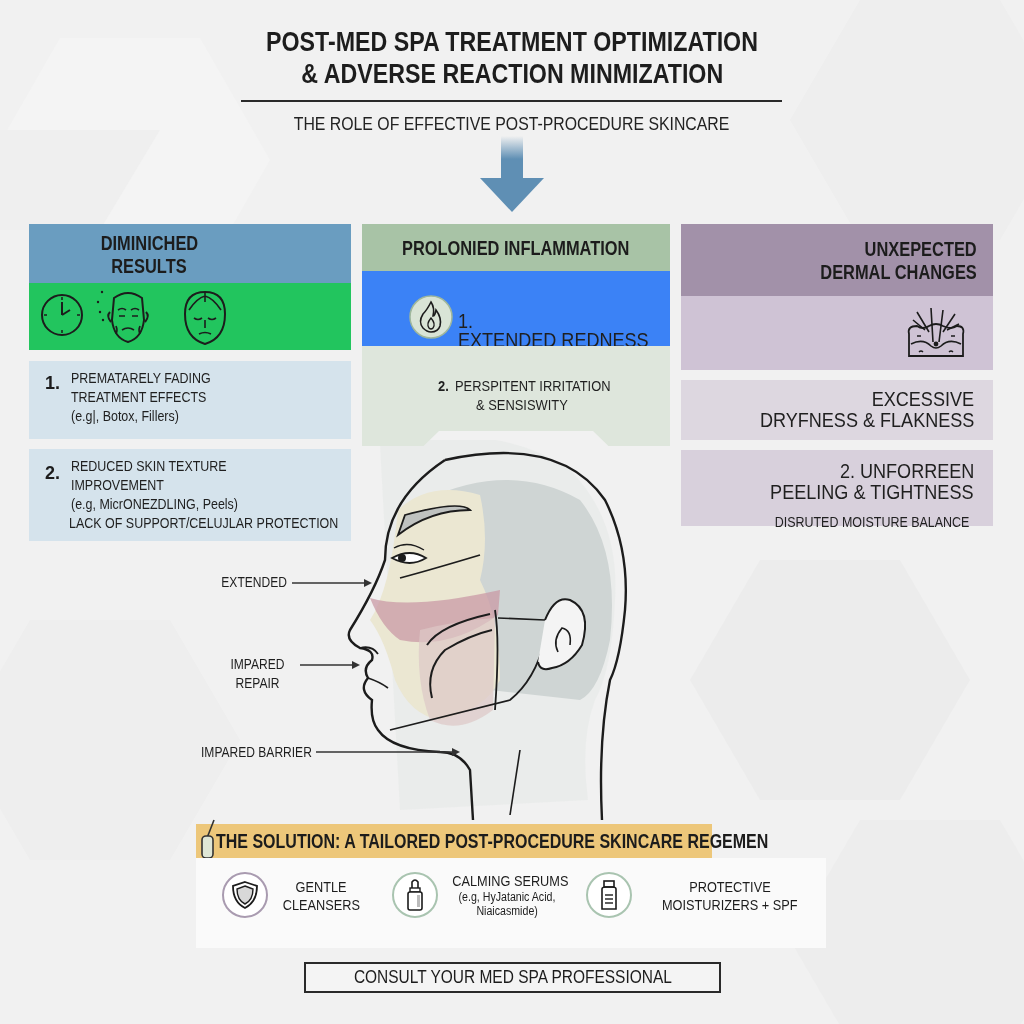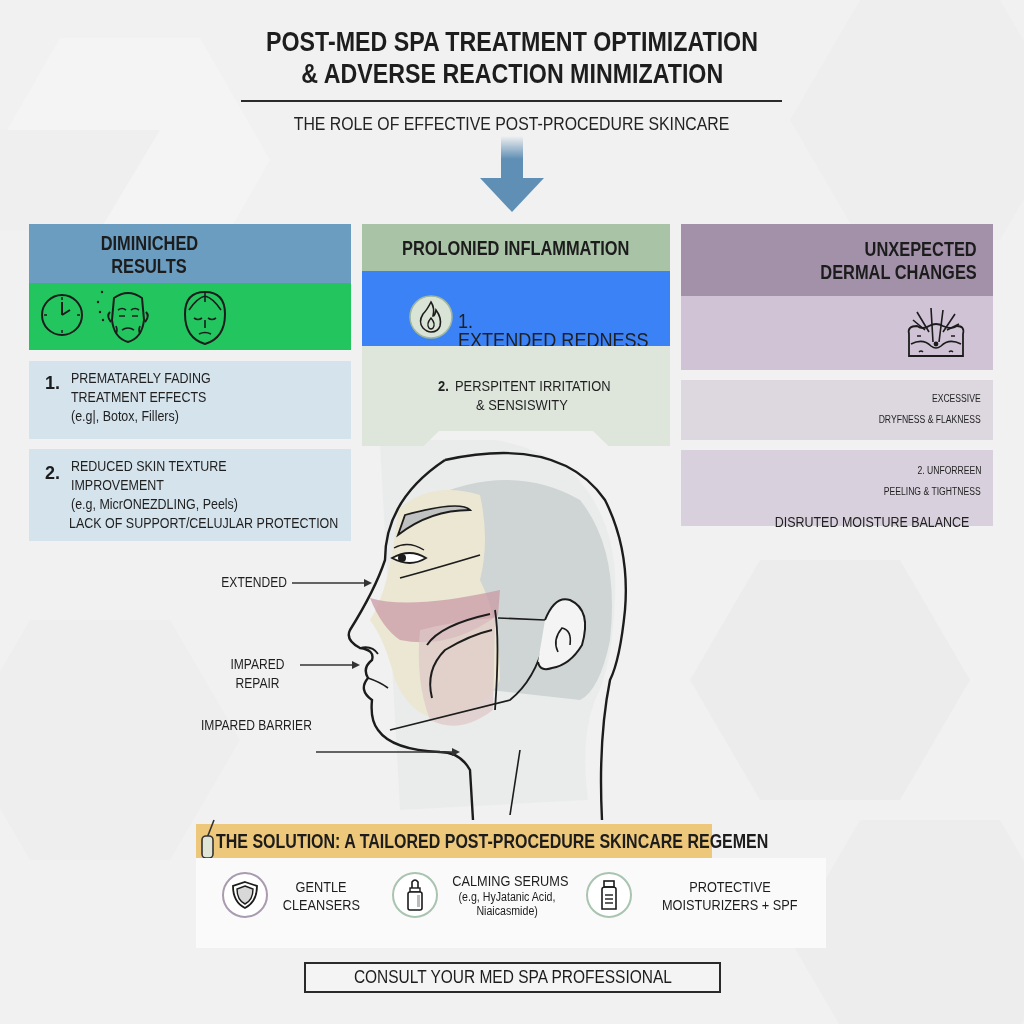--- a/index.html
+++ b/index.html
@@ -58,21 +58,21 @@
   }
 
   
   .purple-top { left: 681px; top: 224px; width: 312px; height: 146px; background: #cfc3d5; }
   .purple-top .bar { position: absolute; left: 0; top: 0; width: 100%; height: 72px; background: #a291a9; }
   .purple-top .hdr { right: 16px; top: 14px; text-align: right; }
   .purple-top .hdr span { transform-origin: right; }
   .purple-box { background: #ddd7e0; }
   .purple-1 { left: 681px; top: 380px; width: 312px; height: 60px; }
   .purple-2 { left: 681px; top: 450px; width: 312px; height: 76px; background: #d8d0dc; }
-  .rtext { position: absolute; right: 12px; font-size: 10px; line-height: 21px; text-align: right; color: #1f1f1f; }
+  .rtext { position: absolute; right: 19px; font-size: 21px; line-height: 21px; text-align: right; color: #1f1f1f; }
   .rtext span { display: inline-block; transform: scaleX(0.86); transform-origin: right; white-space: nowrap; }
 
   
   .lbl { position: absolute; font-size: 14px; line-height: 19px; color: #1e1e1e; z-index: 3; text-align: center; }
   .lbl span { display: inline-block; transform: scaleX(0.86); white-space: nowrap; }
   .head { position: absolute; left: 330px; top: 440px; z-index: 1; }
 
   
   .sol-bar {
     position: absolute; left: 196px; top: 824px; width: 516px; height: 34px;
@@ -271,21 +271,21 @@
 
 <div class="lbl" style="left:226px;top:655px">
   <div><span>IMPARED</span></div>
   <div><span>REPAIR</span></div>
 </div>
 <svg style="position:absolute;left:300px;top:659px;z-index:3" width="60" height="12">
     <line x1="0" y1="6" x2="52" y2="6" stroke="#333" stroke-width="1.5"></line>
     <polygon points="52,2 60,6 52,10" fill="#333"></polygon>
   </svg>
 
-<div class="lbl" style="left:192px;top:716px"><span>IMPARED BARRIER</span></div>
+<div class="lbl" style="left:192px;top:743px"><span>IMPARED BARRIER</span></div>
 <svg style="position:absolute;left:316px;top:746px;z-index:3" width="144" height="12">
     <line x1="0" y1="6" x2="136" y2="6" stroke="#333" stroke-width="1.5"></line>
     <polygon points="136,2 144,6 136,10" fill="#333"></polygon>
   </svg>
 
 <div class="sol-bar">
   <svg style="position:absolute;left:2px;top:-6px" width="20" height="44" viewBox="0 0 20 44">
     <line x1="16" y1="2" x2="9" y2="20" stroke="#333" stroke-width="1.6"></line>
     <rect x="4" y="18" width="11" height="22" rx="4" fill="#dfe6d5" stroke="#333" stroke-width="1.6"></rect>
   </svg>

